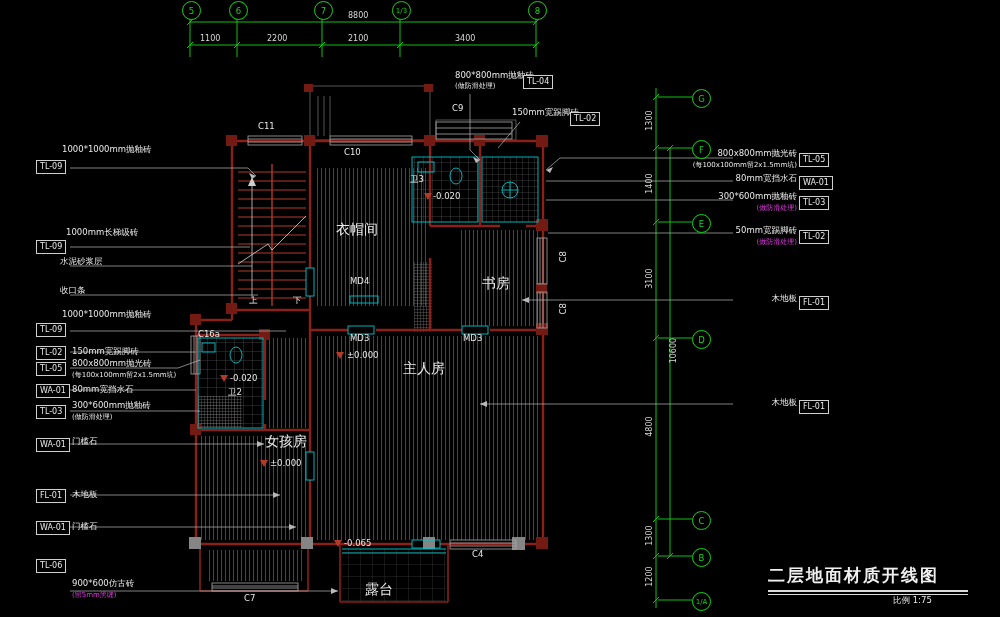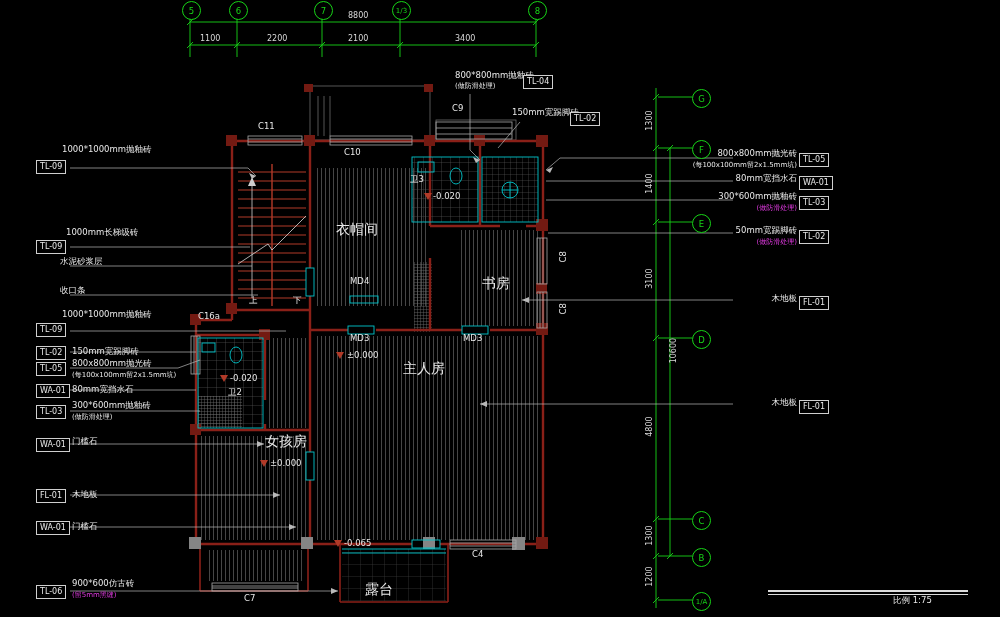--- a/index.html
+++ b/index.html
@@ -255,21 +255,21 @@
   <div class="t dim rt" style="left:636px;top:572px;width:28px">1200</div>
   <div class="t dim rt" style="left:657px;top:346px;width:34px">10600</div>
 
   <div class="t" style="left:258px;top:122px">C11</div>
   <div class="t" style="left:344px;top:148px">C10</div>
   <div class="t" style="left:452px;top:104px">C9</div>
   <div class="t rt" style="left:556px;top:252px;width:16px">C8</div>
   <div class="t rt" style="left:556px;top:304px;width:16px">C8</div>
   <div class="t" style="left:472px;top:550px">C4</div>
   <div class="t" style="left:244px;top:594px">C7</div>
-  <div class="t" style="left:198px;top:312px">C16a</div>
+  <div class="t" style="left:198px;top:330px">C16a</div>
   <div class="t" style="left:350px;top:277px">MD4</div>
   <div class="t" style="left:350px;top:334px">MD3</div>
   <div class="t" style="left:463px;top:334px">MD3</div>
 
   <div class="t t9" style="left:336px;top:221px">衣帽间</div>
   <div class="t" style="left:410px;top:175px">卫3</div>
   <div class="t t9" style="left:482px;top:275px">书房</div>
   <div class="t t9" style="left:403px;top:360px">主人房</div>
   <div class="t t9" style="left:265px;top:433px">女孩房</div>
   <div class="t" style="left:228px;top:388px">卫2</div>
@@ -301,21 +301,21 @@
   <div class="t" style="left:72px;top:385px">80mm宽挡水石</div>
   <div class="tag" style="left:36px;top:405px">TL-03</div>
   <div class="t" style="left:72px;top:401px">300*600mm抛釉砖</div>
   <div class="t t7" style="left:72px;top:413px">(做防滑处理)</div>
   <div class="tag" style="left:36px;top:438px">WA-01</div>
   <div class="t" style="left:72px;top:437px">门槛石</div>
   <div class="tag" style="left:36px;top:489px">FL-01</div>
   <div class="t" style="left:72px;top:490px">木地板</div>
   <div class="tag" style="left:36px;top:521px">WA-01</div>
   <div class="t" style="left:72px;top:522px">门槛石</div>
-  <div class="tag" style="left:36px;top:585px">TL-06</div>
+  <div class="tag" style="left:36px;top:559px">TL-06</div>
   <div class="t" style="left:72px;top:579px">900*600仿古砖</div>
   <div class="t t7 mag" style="left:72px;top:591px">(留5mm黑缝)</div>
 
   <div class="t" style="left:455px;top:71px">800*800mm抛釉砖</div>
   <div class="t t7" style="left:455px;top:82px">(做防滑处理)</div>
   <div class="tag" style="left:523px;top:75px">TL-04</div>
   <div class="t" style="left:512px;top:108px">150mm宽踢脚砖</div>
   <div class="tag" style="left:570px;top:112px">TL-02</div>
 
   <div class="t" style="left:647px;top:149px;width:150px;text-align:right">800x800mm抛光砖</div>
@@ -327,17 +327,18 @@
   <div class="t t7 mag" style="left:647px;top:204px;width:150px;text-align:right">(做防滑处理)</div>
   <div class="tag" style="left:799px;top:196px">TL-03</div>
   <div class="t" style="left:647px;top:226px;width:150px;text-align:right">50mm宽踢脚砖</div>
   <div class="t t7 mag" style="left:647px;top:238px;width:150px;text-align:right">(做防滑处理)</div>
   <div class="tag" style="left:799px;top:230px">TL-02</div>
   <div class="t" style="left:647px;top:294px;width:150px;text-align:right">木地板</div>
   <div class="tag" style="left:799px;top:296px">FL-01</div>
   <div class="t" style="left:647px;top:398px;width:150px;text-align:right">木地板</div>
   <div class="tag" style="left:799px;top:400px">FL-01</div>
 
+  <div class="title" style="left:768px;top:564px">二层地面材质开线图</div>
   <div class="uline" style="left:768px;top:590px;width:200px;height:2px"></div>
   <div class="uline" style="left:768px;top:594px;width:200px;height:1px"></div>
   <div class="t" style="left:893px;top:596px">比例 1:75</div>
 
 </div>
 
 </body></html>

